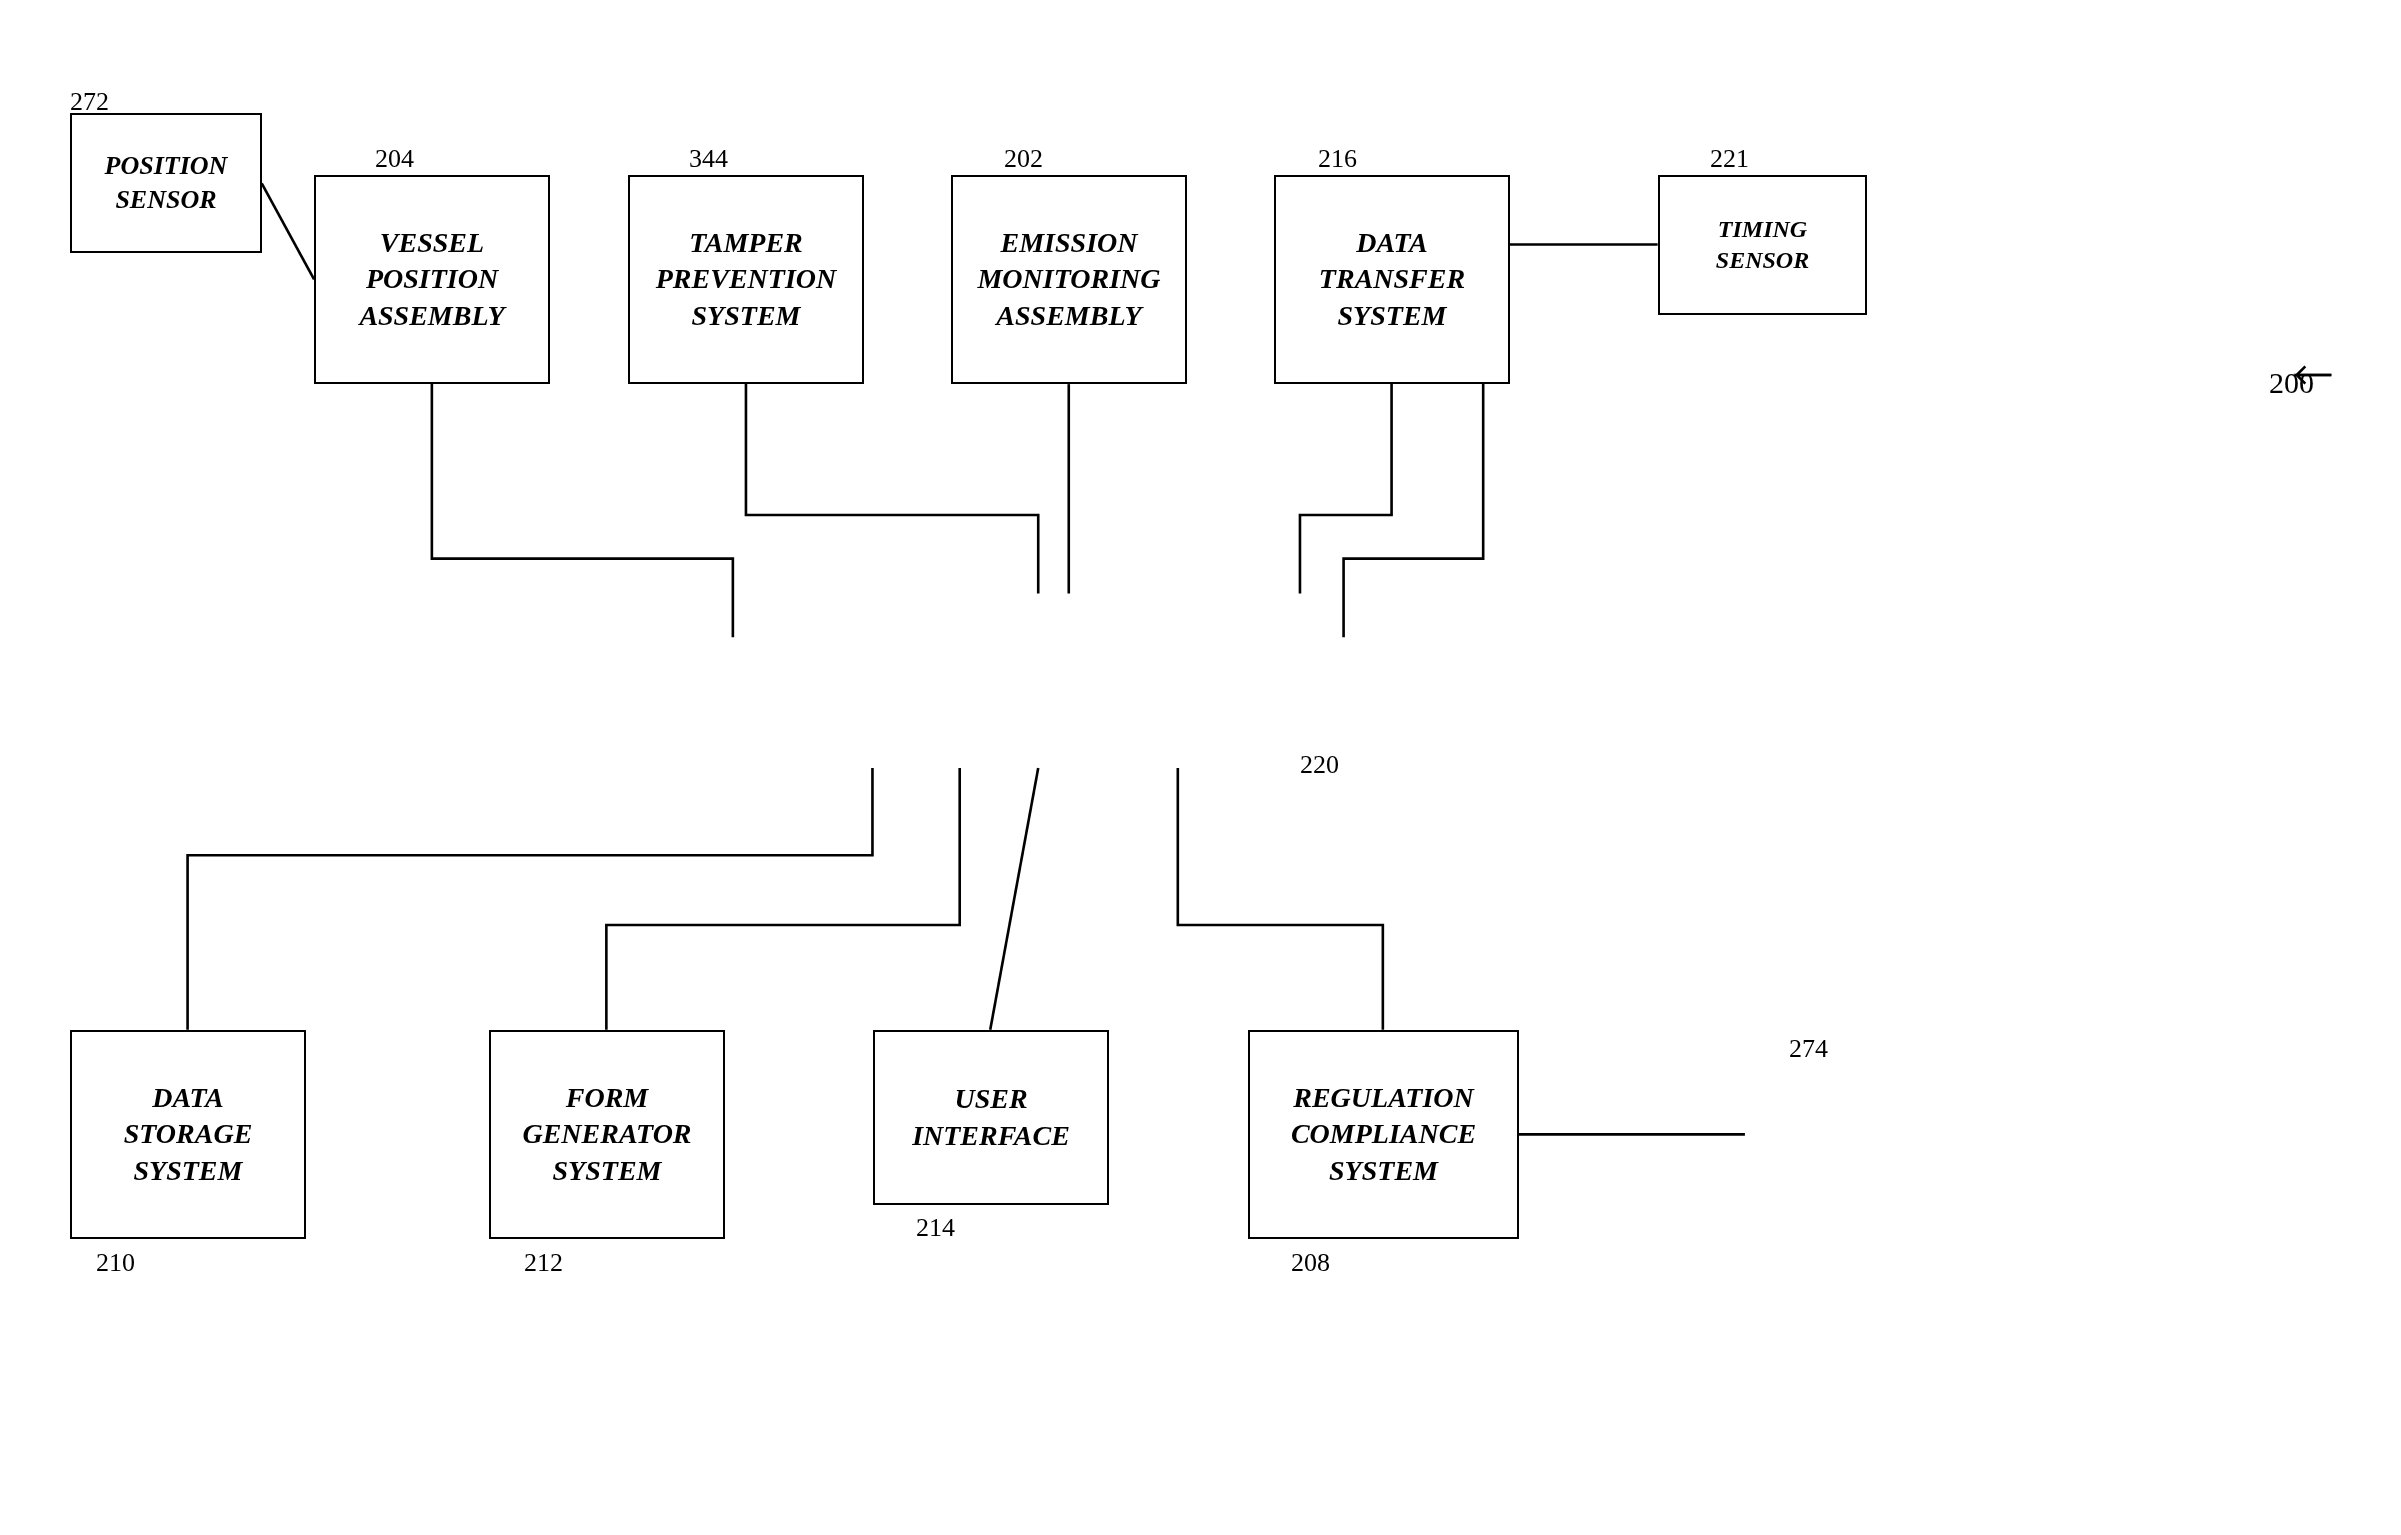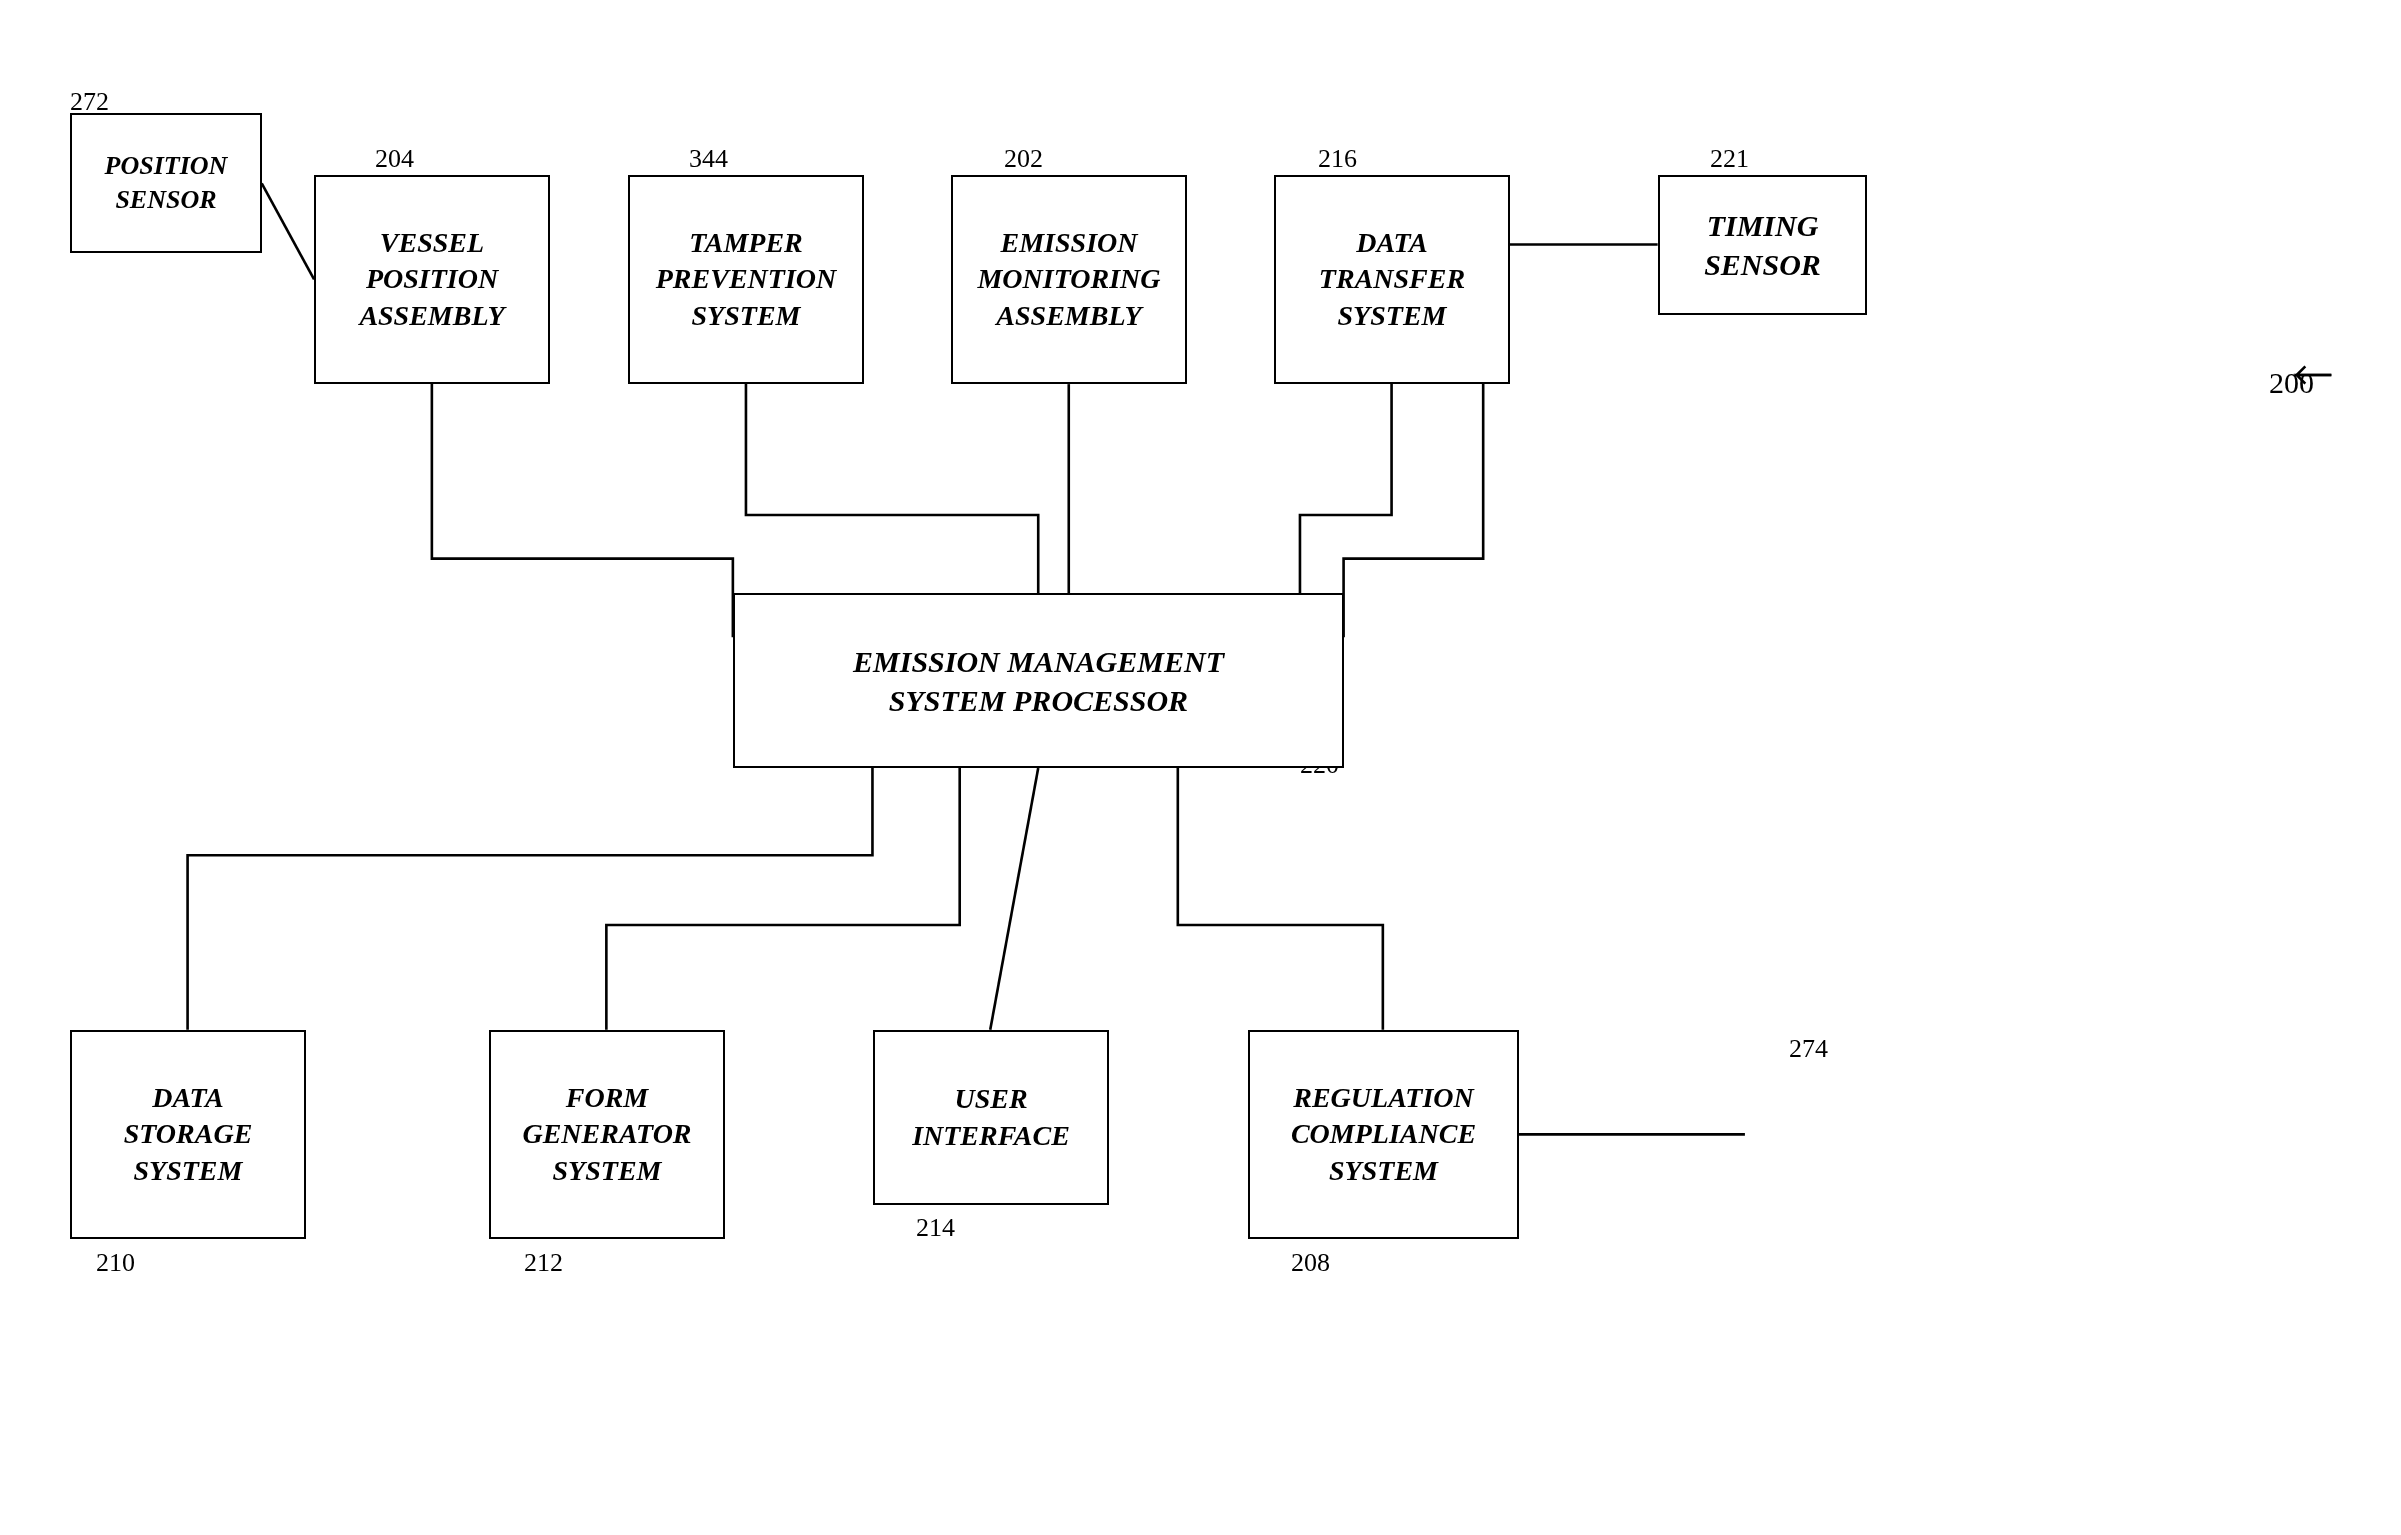--- a/index.html
+++ b/index.html
@@ -104,28 +104,25 @@
   <div class="box" style="left:951px; top:175px; width:236px; height:209px;">
     <span>EMISSION<br>MONITORING<br>ASSEMBLY</span>
   </div>
 
   <div class="label-ref" style="left:1318px; top:144px;">216</div>
   <div class="box" style="left:1274px; top:175px; width:236px; height:209px;">
     <span>DATA<br>TRANSFER<br>SYSTEM</span>
   </div>
 
   <div class="label-ref" style="left:1710px; top:144px;">221</div>
-  <div class="box" style="left:1658px; top:175px; width:209px; height:140px; font-size:30px;">
+  <div class="box" style="left:1658px; top:175px; width:209px; height:140px; font-size:24px;">
     <span>TIMING<br>SENSOR</span>
   </div>
 
   <div class="label-ref" style="left:1300px; top:750px;">220</div>
-  <div class="box" style="left:733px; top:593px; width:611px; height:175px; font-size:30px;">
-    <span>EMISSION MANAGEMENT<br>SYSTEM PROCESSOR</span>
-  </div>
 
   <div class="label-ref" style="left:96px; top:1248px;">210</div>
 
   <div class="box" style="left:70px; top:1030px; width:236px; height:209px;">
     <span>DATA<br>STORAGE<br>SYSTEM</span>
   </div>
 
   <div class="label-ref" style="left:524px; top:1248px;">212</div>
   <div class="box" style="left:489px; top:1030px; width:236px; height:209px;align-items:center;">
     <span>FORM<br>GENERATOR<br>SYSTEM</span>

